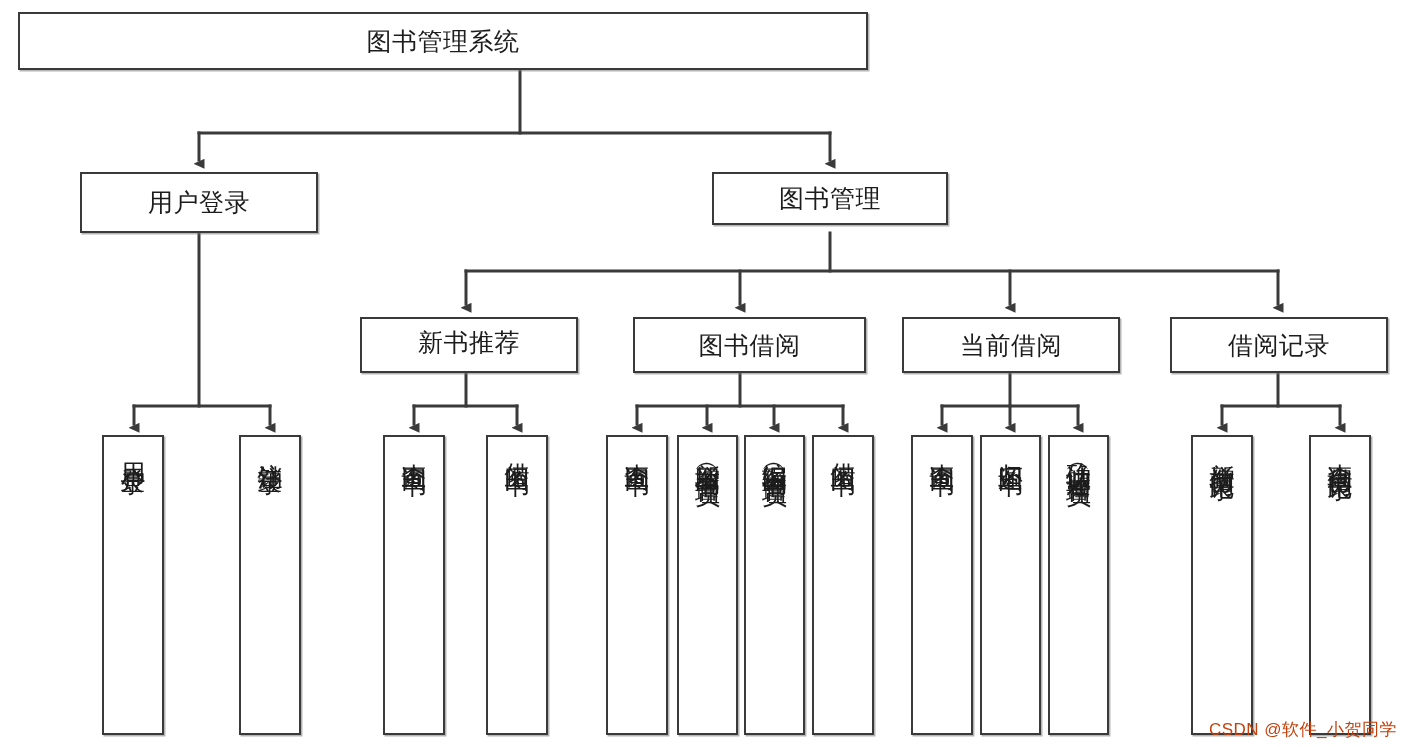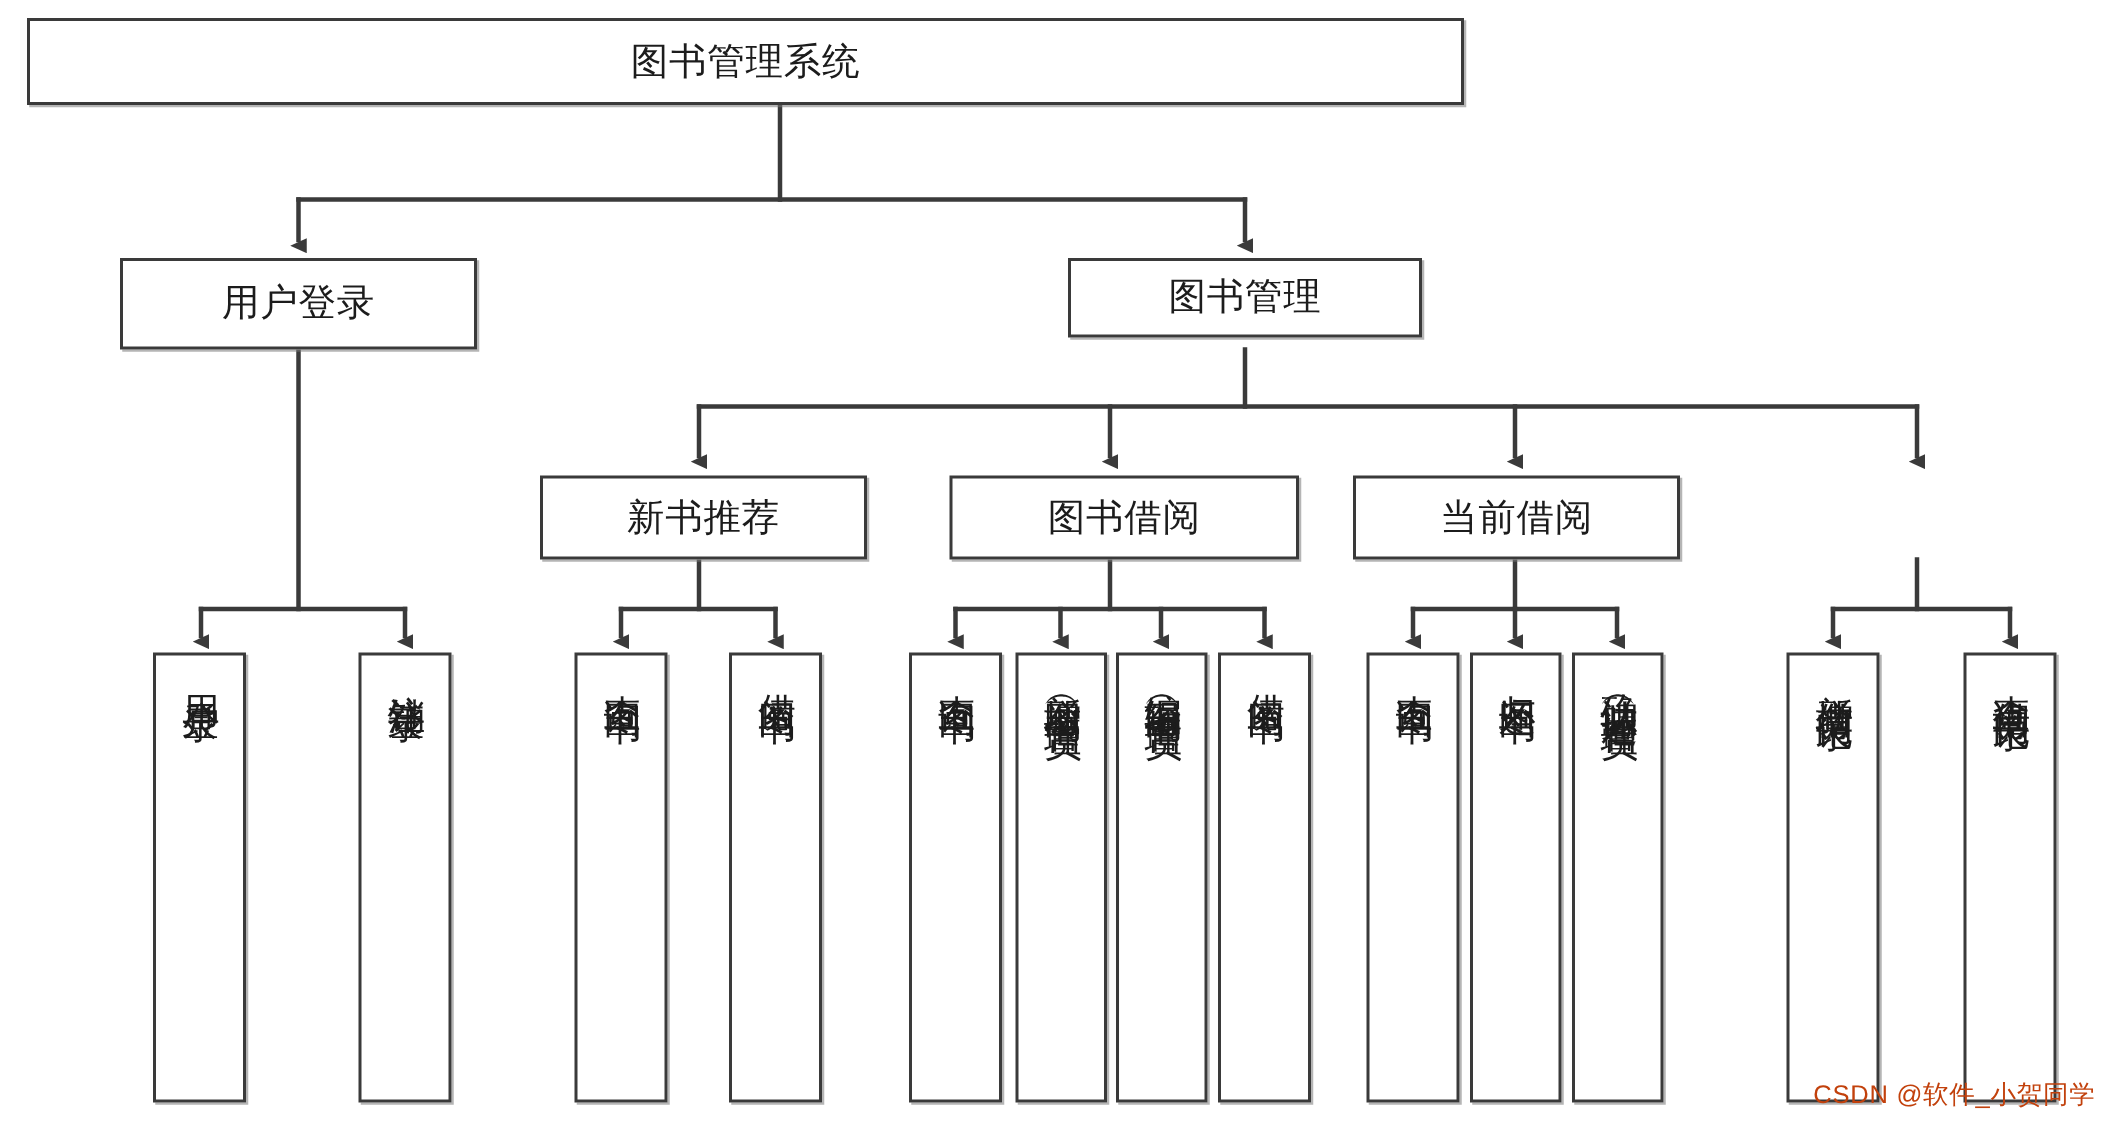--- a/index.html
+++ b/index.html
@@ -120,40 +120,43 @@
       <path d="M1010,406 L1010,424" marker-end="url(#arrow)"></path>
       <path d="M1078,406 L1078,424" marker-end="url(#arrow)"></path>
 
       <path d="M1278,373 L1278,406"></path>
       <path d="M1222,406 L1340,406"></path>
       <path d="M1222,406 L1222,424" marker-end="url(#arrow)"></path>
       <path d="M1340,406 L1340,424" marker-end="url(#arrow)"></path>
     </g>
   </svg>
 
-  <div class="node root horiz" style="left:18px; top:12px; width:958px; height:58px;">
+  <div class="node root horiz" style="left:18px; top:12px; width:850px; height:58px;">
     <span class="label">图书管理系统</span>
   </div>
 
   <div class="node horiz" style="left:80px; top:172px; width:238px; height:61px;">
     <span class="label">用户登录</span>
   </div>
   <div class="node horiz" style="left:712px; top:172px; width:236px; height:53px;">
     <span class="label">图书管理</span>
   </div>
 
-  <div class="node horiz" style="left:360px; top:317px; width:218px; height:56px;">
+  <div class="node horiz" style="left:360px; top:317px; width:218px; height:56px;font-family:Liberation Mono, monospace;">
     <span class="label">新书推荐</span>
   </div>
   <div class="node horiz" style="left:633px; top:317px; width:233px; height:56px;">
     <span class="label">图书借阅</span>
   </div>
   <div class="node horiz" style="left:902px; top:317px; width:218px; height:56px;">
     <span class="label">当前借阅</span>
   </div>
+  <div class="node horiz" style="left:1170px; top:317px; width:218px; height:56px;">
+    <span class="label">借阅记录</span>
+  </div>
 
   <div class="node vert" style="left:102px; top:435px; width:62px; height:300px;">
     <span class="label">用户登录</span>
   </div>
   <div class="node vert" style="left:239px; top:435px; width:62px; height:300px;">
     <span class="label">注销登录</span>
   </div>
 
   <div class="node vert" style="left:383px; top:435px; width:62px; height:300px;">
     <span class="label">查询图书</span>

